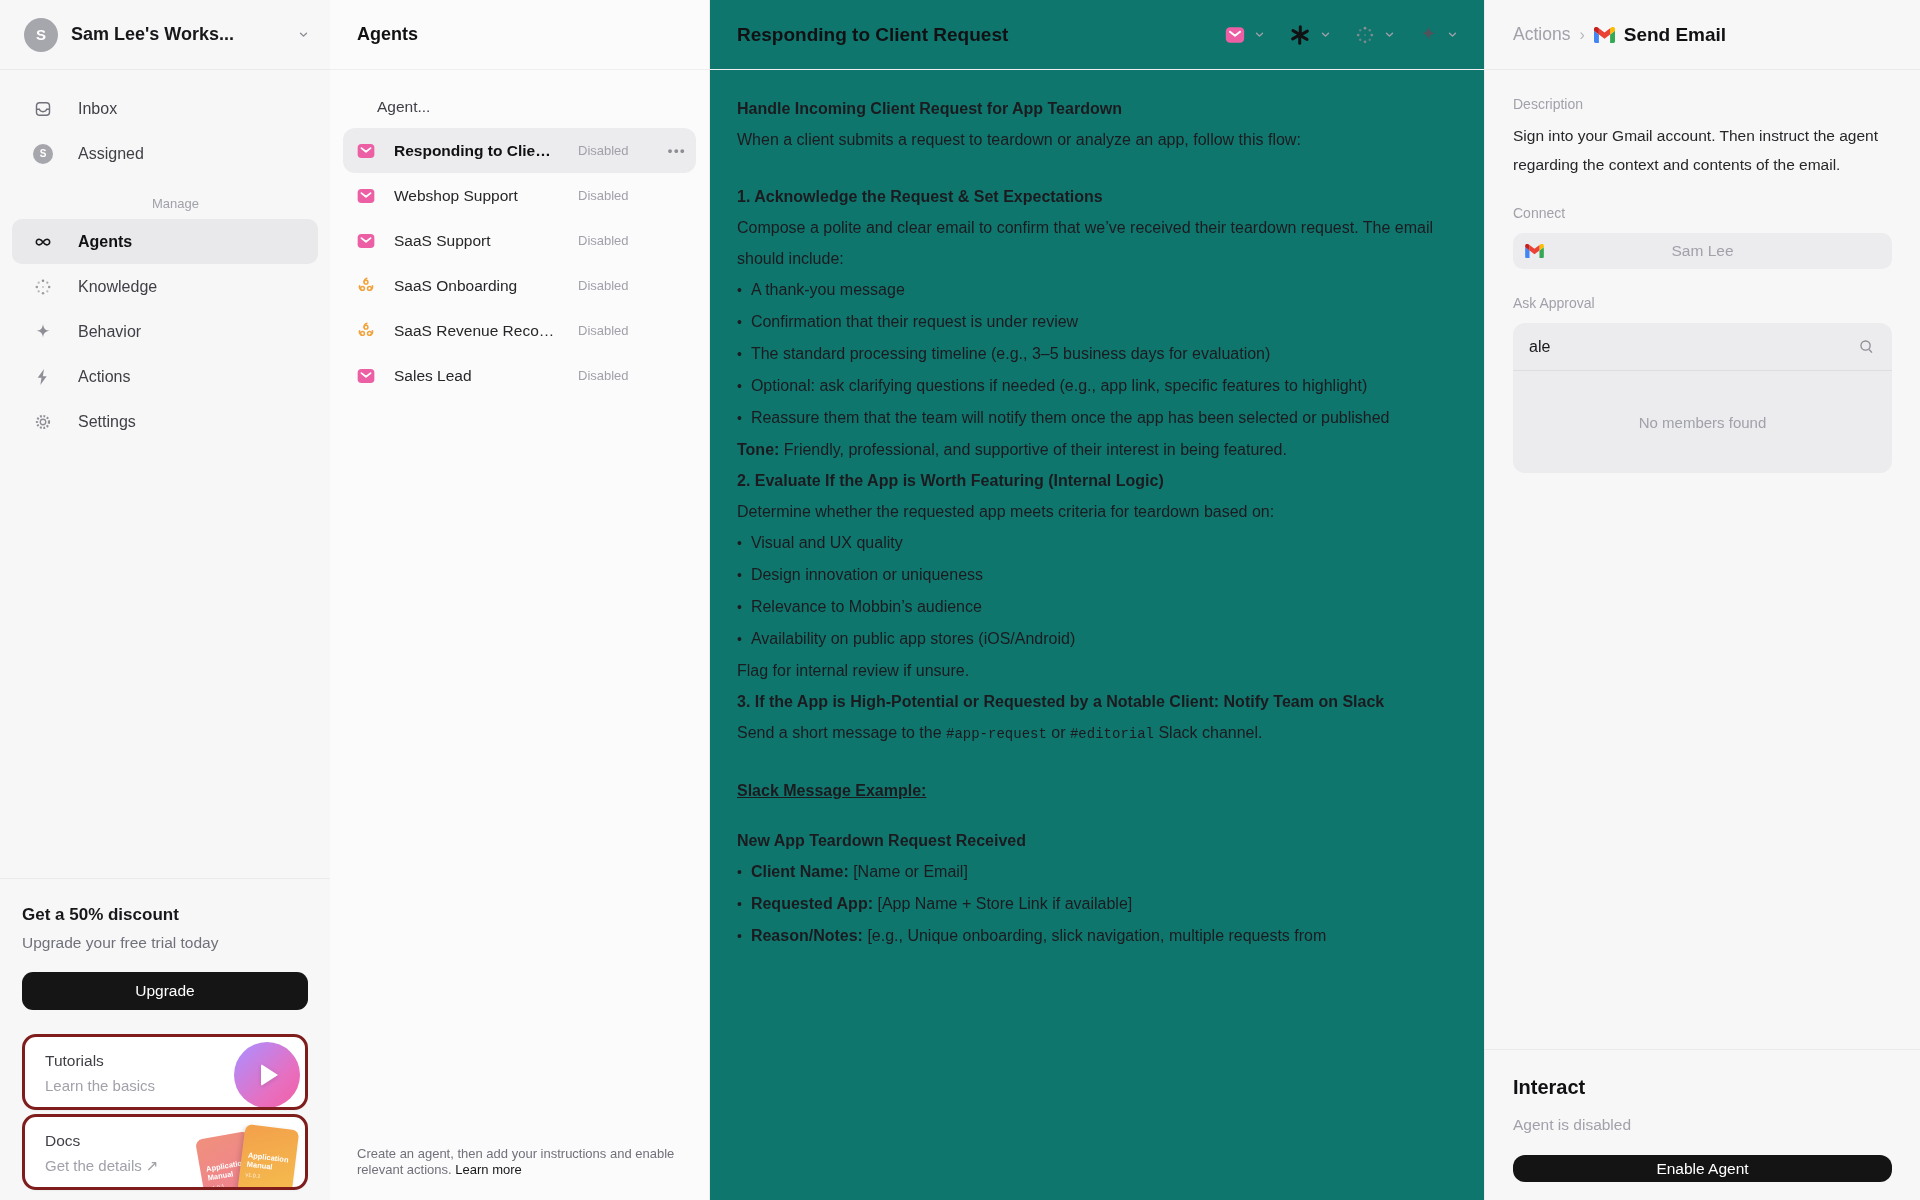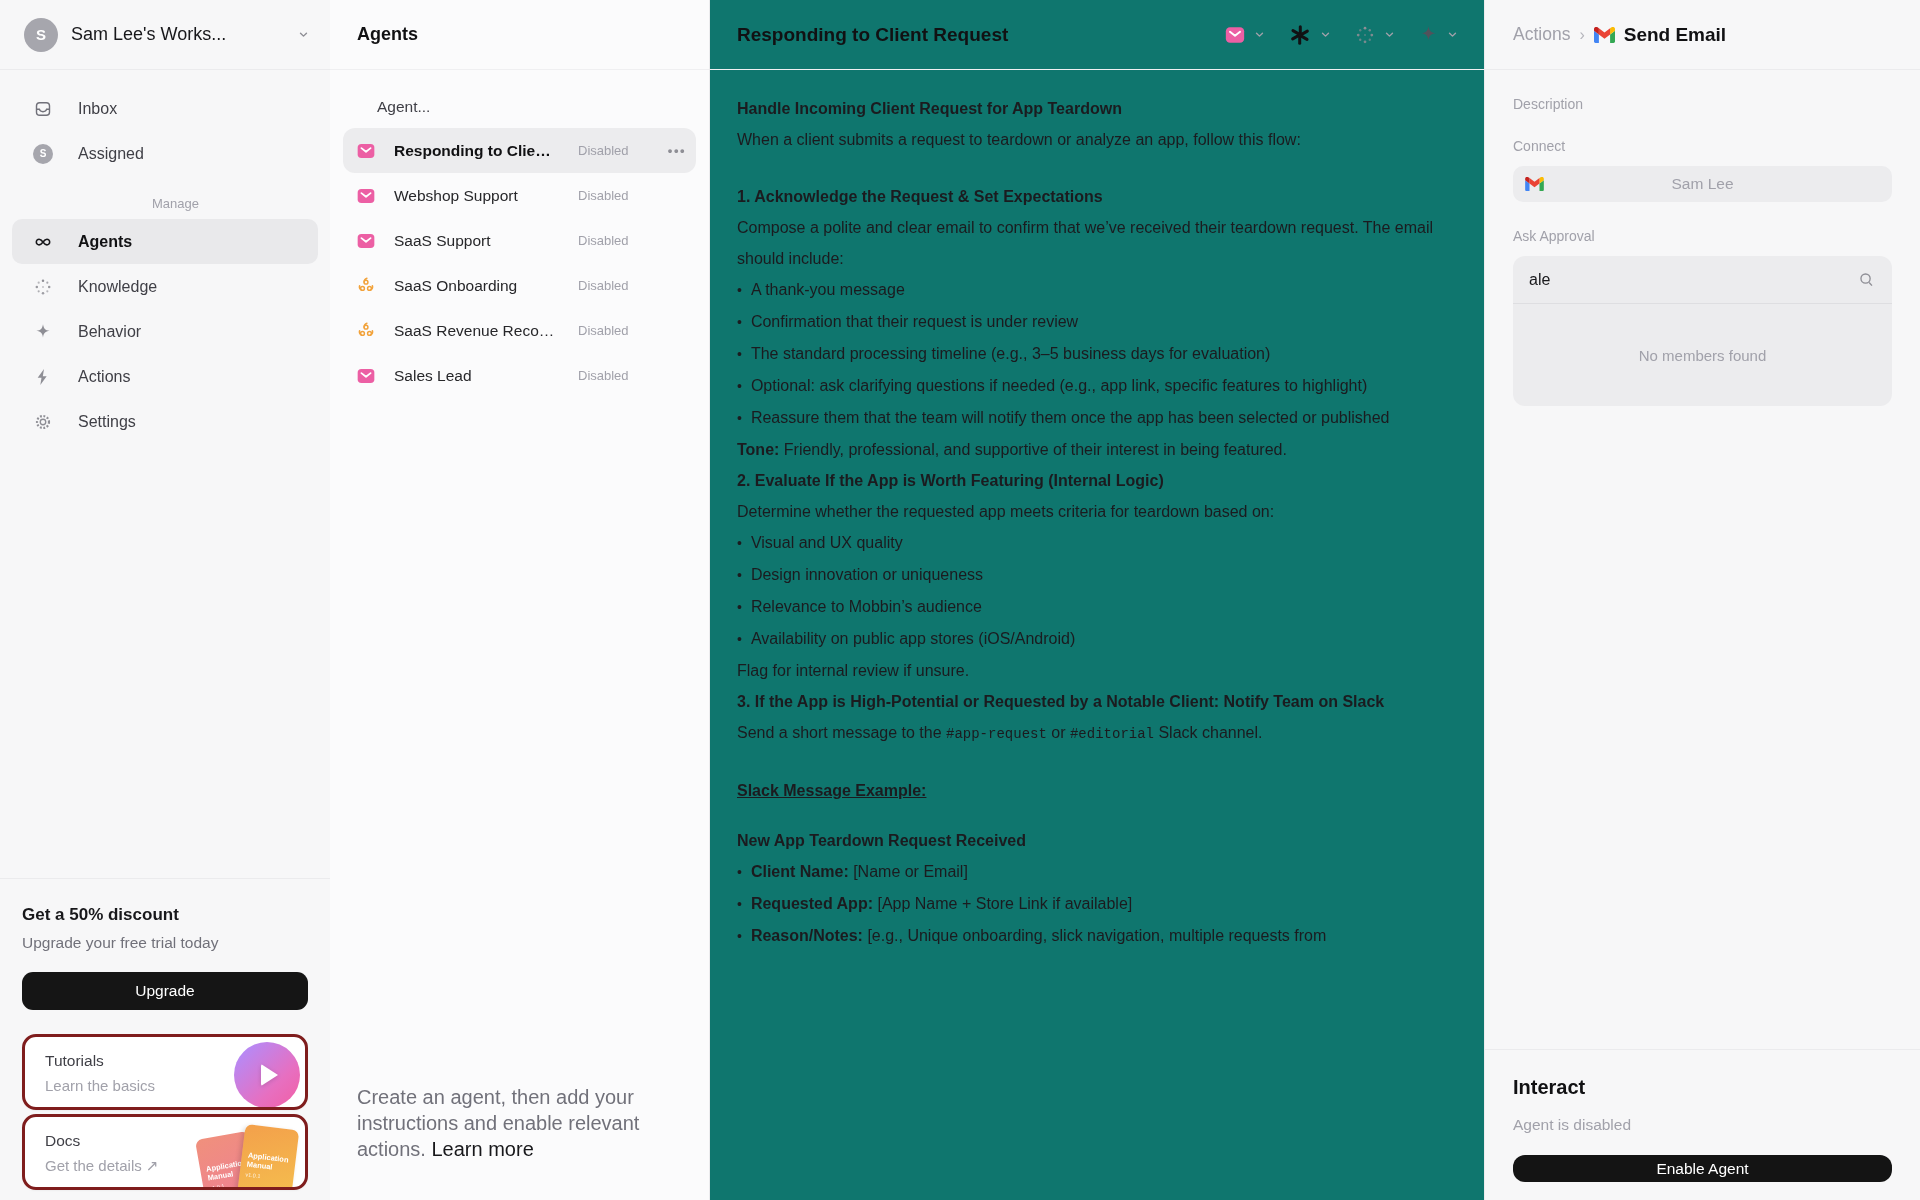--- a/index.html
+++ b/index.html
@@ -8,21 +8,21 @@
     font-family: "Liberation Sans", "DejaVu Sans", sans-serif;
     background: #ffffff; color: #18181b;
     -webkit-font-smoothing: antialiased;
   }
   .app { display: flex; width: 1920px; height: 1200px; }
 
   
   .sidebar { width: 330px; background: #f7f7f8; display: flex; flex-direction: column; flex: none; }
   .ws-header { height: 70px; display: flex; align-items: center; gap: 13px; padding: 0 20px 0 24px; border-bottom: 1px solid #ebebed; cursor: pointer; }
   .avatar { width: 34px; height: 34px; border-radius: 50%; background: #a6a6ad; color: #fff; font-size: 15px; font-weight: 700; display: flex; align-items: center; justify-content: center; flex: none; }
-  .ws-name { flex: 1; font-size: 18px; font-weight: 400; color: #18181b; white-space: nowrap; overflow: hidden; }
+  .ws-name { flex: 1; font-size: 18px; font-weight: 700; color: #18181b; white-space: nowrap; overflow: hidden; }
   .chev { width: 13px; height: 13px; flex: none; }
   .nav { padding: 16px 12px 0; }
   .nav-item { height: 45px; display: flex; align-items: center; gap: 25px; padding: 0 12px 0 21px; border-radius: 10px; cursor: pointer; }
   .nav-item .ic { width: 20px; height: 20px; flex: none; display: flex; align-items: center; justify-content: center; }
   .nav-item .lbl { font-size: 16px; color: #3f3f46; }
   .nav-item.active { background: #e9e9eb; }
   .nav-item.active .lbl { font-weight: 700; color: #111113; }
   .mini-avatar { width: 20px; height: 20px; border-radius: 50%; background: #a6a6ad; color: #fff; font-size: 10px; font-weight: 700; display: flex; align-items: center; justify-content: center; }
   .section-label { font-size: 13px; color: #a1a1aa; margin: 20px 0 8px; padding-left: 21px; text-align: center; }
   .sb-spacer { flex: 1; }
@@ -51,21 +51,21 @@
   .agent-new { height: 42px; display: flex; align-items: center; gap: 21px; padding: 0 13px; cursor: pointer; }
   .agent-new .lbl { font-size: 15.5px; color: #3f3f46; }
   .agent-row { height: 45px; display: flex; align-items: center; gap: 18px; padding: 0 10px 0 13px; border-radius: 12px; cursor: pointer; }
   .agent-row.selected { background: #ececee; }
   .agent-row .aic { width: 20px; height: 20px; flex: none; }
   .agent-name { font-size: 15.5px; color: #27272a; white-space: nowrap; overflow: hidden; text-overflow: ellipsis; flex: 1; }
   .agent-row.selected .agent-name { font-weight: 700; color: #111113; }
   .agent-status { width: 66px; font-size: 13px; color: #a1a1aa; flex: none; }
   .row-menu { width: 24px; flex: none; color: #8e8e95; letter-spacing: 1.5px; font-size: 13px; font-weight: 700; text-align: right; visibility: hidden; cursor: pointer; }
   .agent-row.selected .row-menu { visibility: visible; }
-  .agents-footer { margin-top: auto; padding: 0 27px 38px; font-size: 20px; line-height: 26px; color: #71717a; }
+  .agents-footer { margin-top: auto; padding: 0 27px 22px; font-size: 13px; line-height: 16px; color: #71717a; }
   .agents-footer .link { color: #18181b; font-weight: 500; cursor: pointer; }
 
   
   .main { width: 775px; background: #0f766e; border-right: 1px solid #ebebed; display: flex; flex-direction: column; flex: none; }
   .main-header { height: 70px; flex: none; display: flex; align-items: center; padding: 0 25px 0 27px; border-bottom: 1px solid #f0f0f2; }
   .main-title { flex: 1; font-size: 19px; font-weight: 700; color: #111113; }
   .toolbar { display: flex; align-items: center; gap: 22px; }
   .tool { display: flex; align-items: center; gap: 7px; cursor: pointer; }
   .doc { padding: 23px 25px 0 27px; font-size: 16px; line-height: 31px; color: #1b1b1f; overflow: hidden; flex: 1; cursor: text; }
   .doc p { margin: 0; }
@@ -434,20 +434,21 @@
             <path fill="#fbbc04" d="M36.8 2.8v13.9L48 8.2V4.5c0-4.1-4.7-6.5-8-4z"></path>
             <path fill="#ea4335" d="M11.2 16.7V2.8L24 12.4 36.8 2.8v13.9L24 26.3z"></path>
             <path fill="#c5221f" d="M0 4.5v3.7l11.2 8.5V2.8L8 .4C4.7-2 0 .4 0 4.5z"></path>
           </svg>
       </span>
       <span class="crumb-current">Send Email</span>
     </div>
 
     <div class="ap-body">
       <div class="field-label">Description</div>
+      <div class="ap-desc">Sign into your Gmail account. Then instruct the agent regarding the context and contents of the email.</div>
 
       <div class="field-label">Connect</div>
       <div class="connect-btn">
         <span class="gmail">
           <svg width="19" height="14" viewBox="0 0 48 36">
               <path fill="#4285f4" d="M3.3 36h7.9V16.7L0 8.2v24.5C0 34.6 1.5 36 3.3 36z"></path>
               <path fill="#34a853" d="M36.8 36h7.9c1.8 0 3.3-1.4 3.3-3.3V8.2l-11.2 8.5z"></path>
               <path fill="#fbbc04" d="M36.8 2.8v13.9L48 8.2V4.5c0-4.1-4.7-6.5-8-4z"></path>
               <path fill="#ea4335" d="M11.2 16.7V2.8L24 12.4 36.8 2.8v13.9L24 26.3z"></path>
               <path fill="#c5221f" d="M0 4.5v3.7l11.2 8.5V2.8L8 .4C4.7-2 0 .4 0 4.5z"></path>

